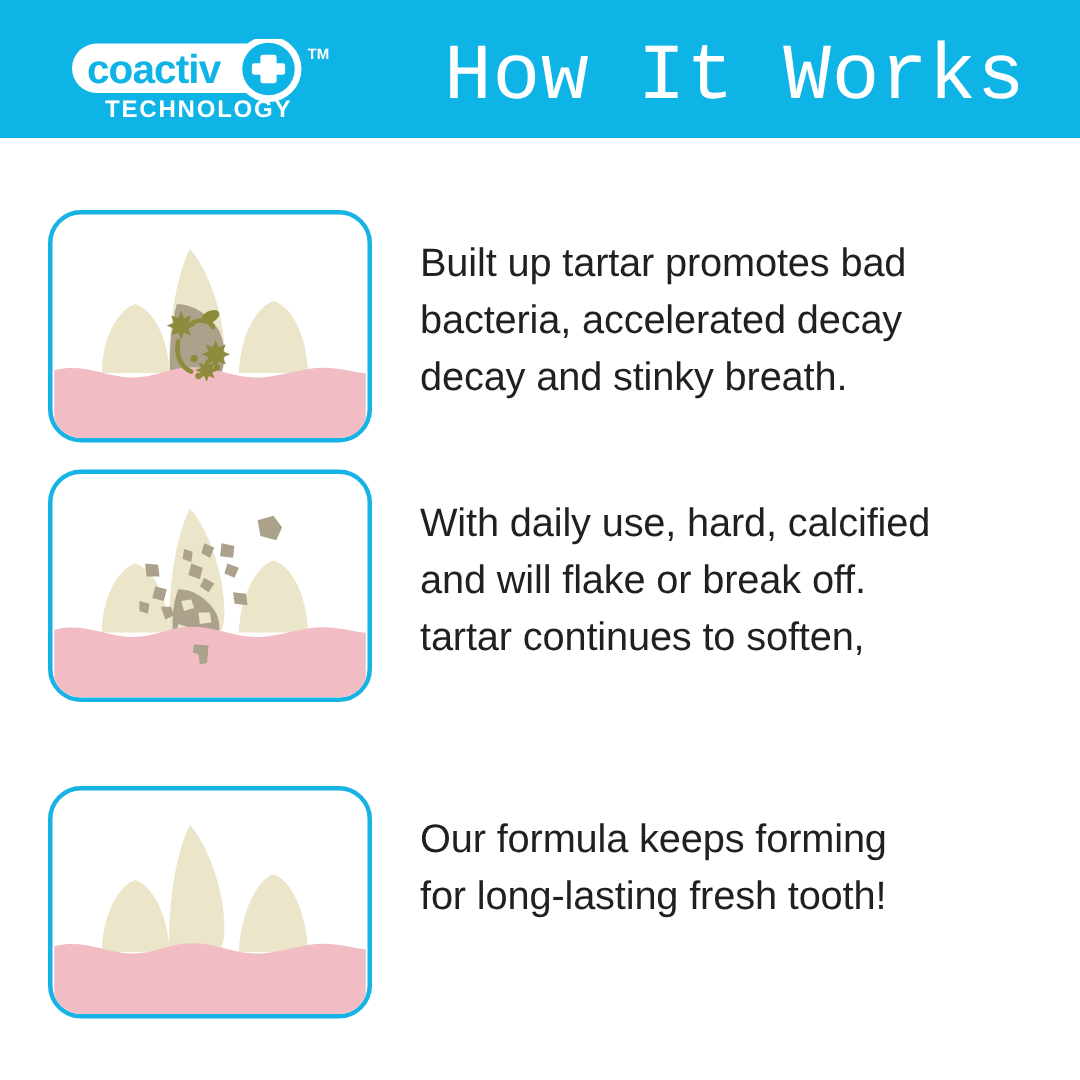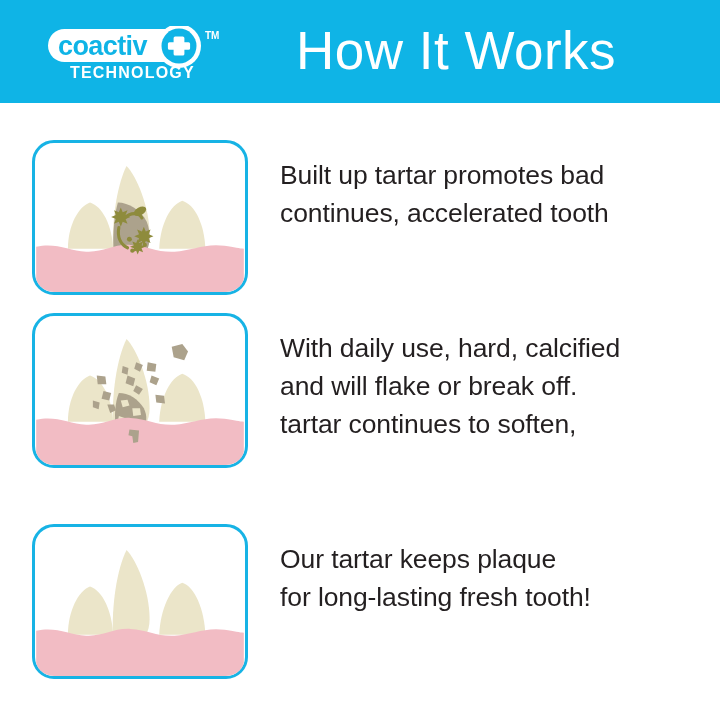--- a/index.html
+++ b/index.html
@@ -14,21 +14,21 @@
     overflow: hidden;
     position: relative;
   }
 
   
   #header {
     position: absolute;
     left: 0;
     top: 0;
     width: 720px;
-    height: 103px;
+    height: 92px;
     background: #0FB4E6;
     display: flex;
     align-items: center;
   }
 
   #logo {
     position: absolute;
     left: 48px;
     top: 26px;
     width: 190px;
@@ -39,21 +39,21 @@
     position: absolute;
     left: 296px;
     top: 18px;
     width: 400px;
     color: #ffffff;
     font-size: 53px;
     font-weight: 300;
     letter-spacing: 0.5px;
     line-height: 66px;
     white-space: nowrap;
-    font-family: Liberation Sans, sans-serif;
+    font-family: Liberation Mono, monospace;
   }
 
   
   .row {
     position: absolute;
     left: 0;
     width: 720px;
     height: 168px;
     display: block;
   }
@@ -146,21 +146,22 @@
         <path d="M104 104 l1.6 -4 l1.6 4 l4 -1.6 l-1.6 4 l4 1.6 l-4 1.6 l1.6 4 l-4 -1.6 l-1.6 4 l-1.6 -4 l-4 1.6 l1.6 -4 l-4 -1.6 l4 -1.6 l-1.6 -4 Z"></path>
       </g>
       <circle cx="97" cy="100" r="2.6" fill="#8E8B3C"></circle>
       <circle cx="113" cy="106" r="2.2" fill="#8E8B3C"></circle>
       <circle cx="100" cy="112" r="2.2" fill="#8E8B3C"></circle>
     </svg>
   </div>
 
   <div class="caption">
     <span class="ln">Built up tartar promotes bad</span>
-    <span class="ln">continues, accelerated tooth</span>
+    <span class="ln">bacteria, accelerated decay</span>
+    <span class="ln">decay and stinky breath.</span>
   </div>
 </div>
 
 <div class="row" id="row-1">
 
   <div class="panel">
     <svg viewBox="0 0 216 155" xmlns="http://www.w3.org/2000/svg">
 
       <path d="M33 110 C33 86 44 66 56 62 C69 66 79 86 80 110 Z" fill="#EBE5C9"></path>
 
@@ -217,16 +218,16 @@
       <path d="M128 112 C129 86 140 62 152 58 C165 62 175 86 176 112 Z" fill="#EBE5C9"></path>
 
       <path d="M80 118 C78 82 84 44 94 24 C104 34 118 66 118 96 C118 110 112 118 102 120 Z" fill="#EBE5C9"></path>
 
       <path d="M0 108 C20 103 34 112 52 113 C70 114 80 105 98 106 C116 107 126 114 144 113
                C162 112 176 104 196 107 C206 108.5 212 110 216 110 L216 155 L0 155 Z" fill="#F2BCC4"></path>
     </svg>
   </div>
 
   <div class="caption">
-    <span class="ln">Our tartar keeps plaque</span>
+    <span class="ln">Our formula keeps forming</span>
     <span class="ln">for long-lasting fresh tooth!</span>
   </div>
 </div>
 
 </body></html>

